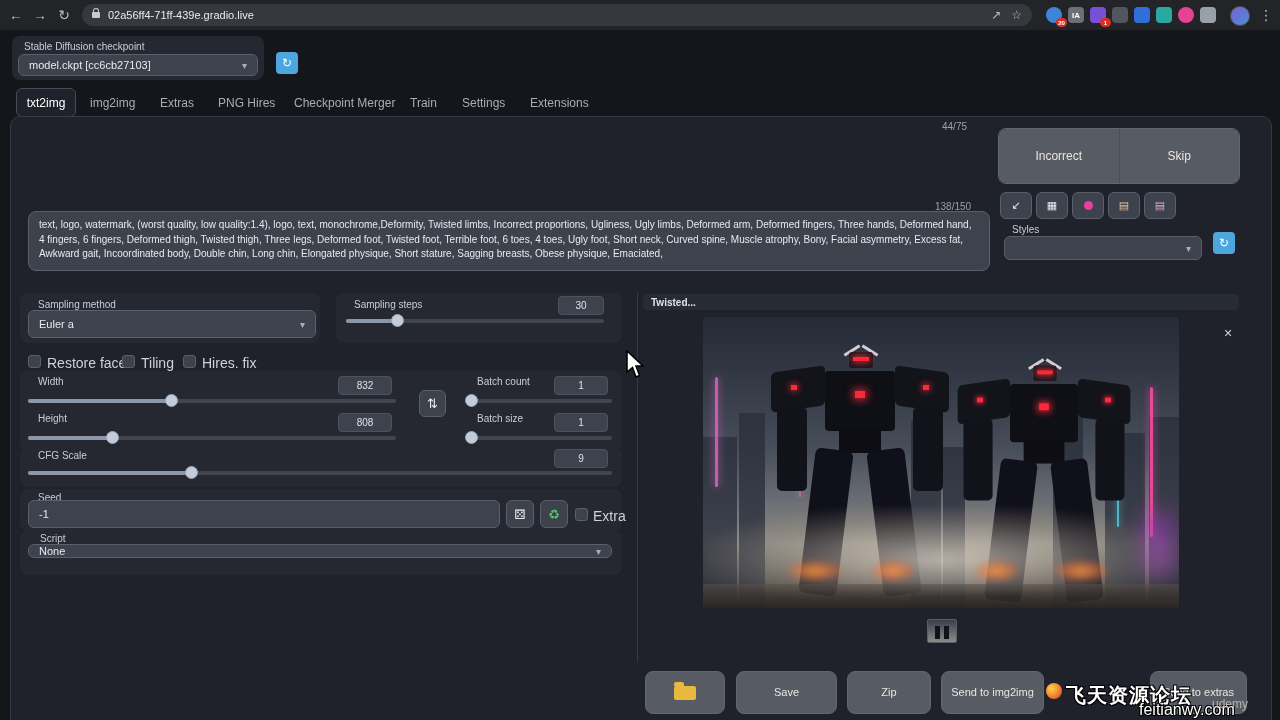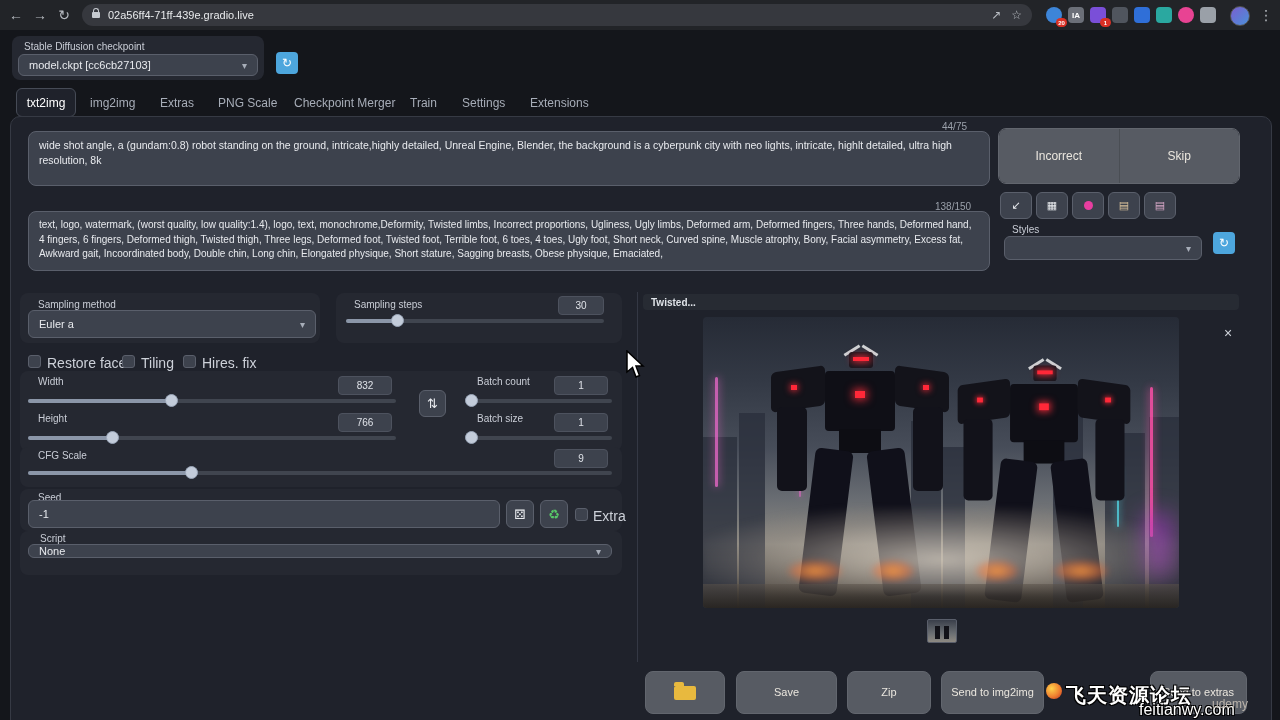--- a/index.html
+++ b/index.html
@@ -142,30 +142,29 @@
   </div>
   <div class="abs blue-btn" style="left:276px;top:52px;width:22px;height:22px">
     <span>↻</span>
   </div>
 
   <div class="abs" id="tab-active">
       <span>txt2img</span>
     </div>
   <span class="tab" style="left:90px;top:96px">img2img</span>
   <span class="tab" style="left:160px;top:96px">Extras</span>
-  <span class="tab" style="left:218px;top:96px">PNG Scale</span>
+  <span class="tab" style="left:218px;top:96px">PNG Hires</span>
   <span class="tab" style="left:294px;top:96px">Checkpoint Merger</span>
   <span class="tab" style="left:410px;top:96px">Train</span>
   <span class="tab" style="left:462px;top:96px">Settings</span>
   <span class="tab" style="left:530px;top:96px">Extensions</span>
 
   <div class="abs" id="panel"></div>
 
   <span class="abs counter" style="left:942px;top:121px">44/75</span>
-  <div class="abs prompt-box" style="left:28px;top:131px;width:962px;height:55px">wide shot angle, a (gundam:0.8) robot standing on the ground, intricate,highly detailed, Unreal Engine, Blender, the background is a cyberpunk city with neo lights, intricate, highlt detailed, ultra high resolution, 8k</div>
 
   <div class="abs" id="gen-btns">
     <div class="half">Incorrect</div>
     <div class="half">Skip</div>
   </div>
 
   <span class="abs counter" style="left:935px;top:201px">138/150</span>
   <div class="abs prompt-box" style="left:28px;top:211px;width:962px;height:60px;font-size:10px">text, logo, watermark, (worst quality, low quality:1.4), logo, text, monochrome,Deformity, Twisted limbs, Incorrect proportions, Ugliness, Ugly limbs, Deformed arm, Deformed fingers, Three hands, Deformed hand, 4 fingers, 6 fingers, Deformed thigh, Twisted thigh, Three legs, Deformed foot, Twisted foot, Terrible foot, 6 toes, 4 toes, Ugly foot, Short neck, Curved spine, Muscle atrophy, Bony, Facial asymmetry, Excess fat, Awkward gait, Incoordinated body, Double chin, Long chin, Elongated physique, Short stature, Sagging breasts, Obese physique, Emaciated,</div>
 
   <div class="tool-btn" style="left:1000px">
@@ -218,21 +217,21 @@
   <span class="cb-label" style="left:202px;top:355px">Hires. fix</span>
 
   <div class="abs block" style="left:20px;top:371px;width:602px;height:80px"></div>
   <span class="abs flabel" style="left:38px;top:376px">Width</span>
   <div class="chip" style="left:338px;top:376px;width:52px;height:17px">832</div>
   <div class="track" style="left:28px;top:399px;width:368px">
     <div class="fill" style="width:39%"></div>
       <div class="knob" style="left:39%"></div>
   </div>
   <span class="abs flabel" style="left:38px;top:413px">Height</span>
-  <div class="chip" style="left:338px;top:413px;width:52px;height:17px">766</div>
+  <div class="chip" style="left:338px;top:413px;width:52px;height:17px">808</div>
   <div class="track" style="left:28px;top:436px;width:368px">
     <div class="fill" style="width:23%"></div>
       <div class="knob" style="left:23%"></div>
   </div>
   <div class="abs icon-btn" style="left:419px;top:390px;width:27px;height:27px">
     <span>⇅</span>
   </div>
   <span class="abs flabel" style="left:477px;top:376px">Batch count</span>
   <div class="chip" style="left:554px;top:376px;width:52px;height:17px">1</div>
   <div class="track" style="left:466px;top:399px;width:146px">

